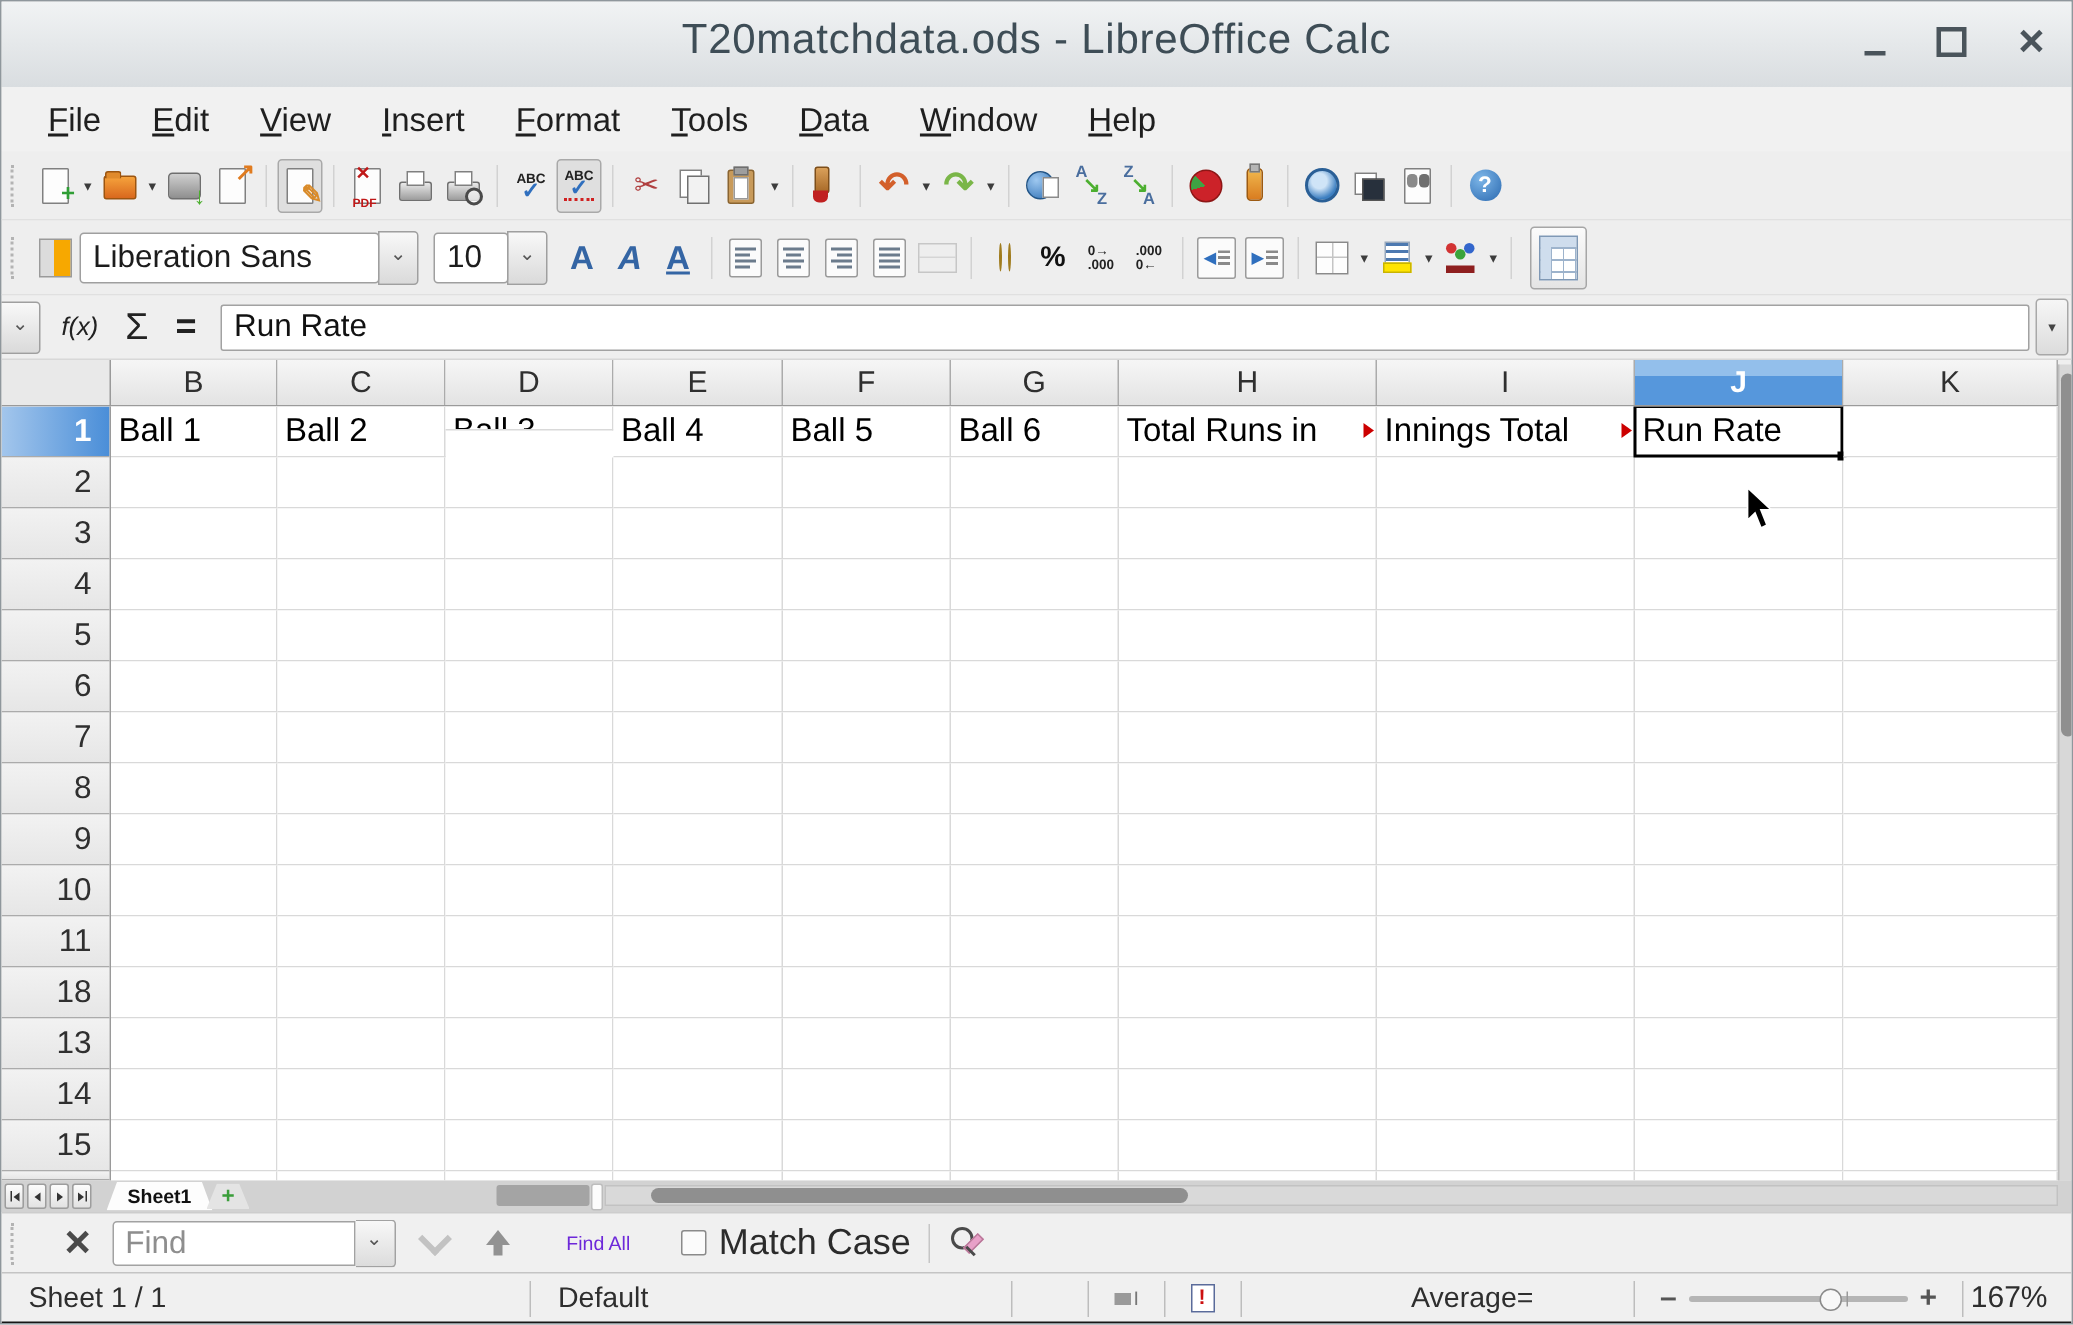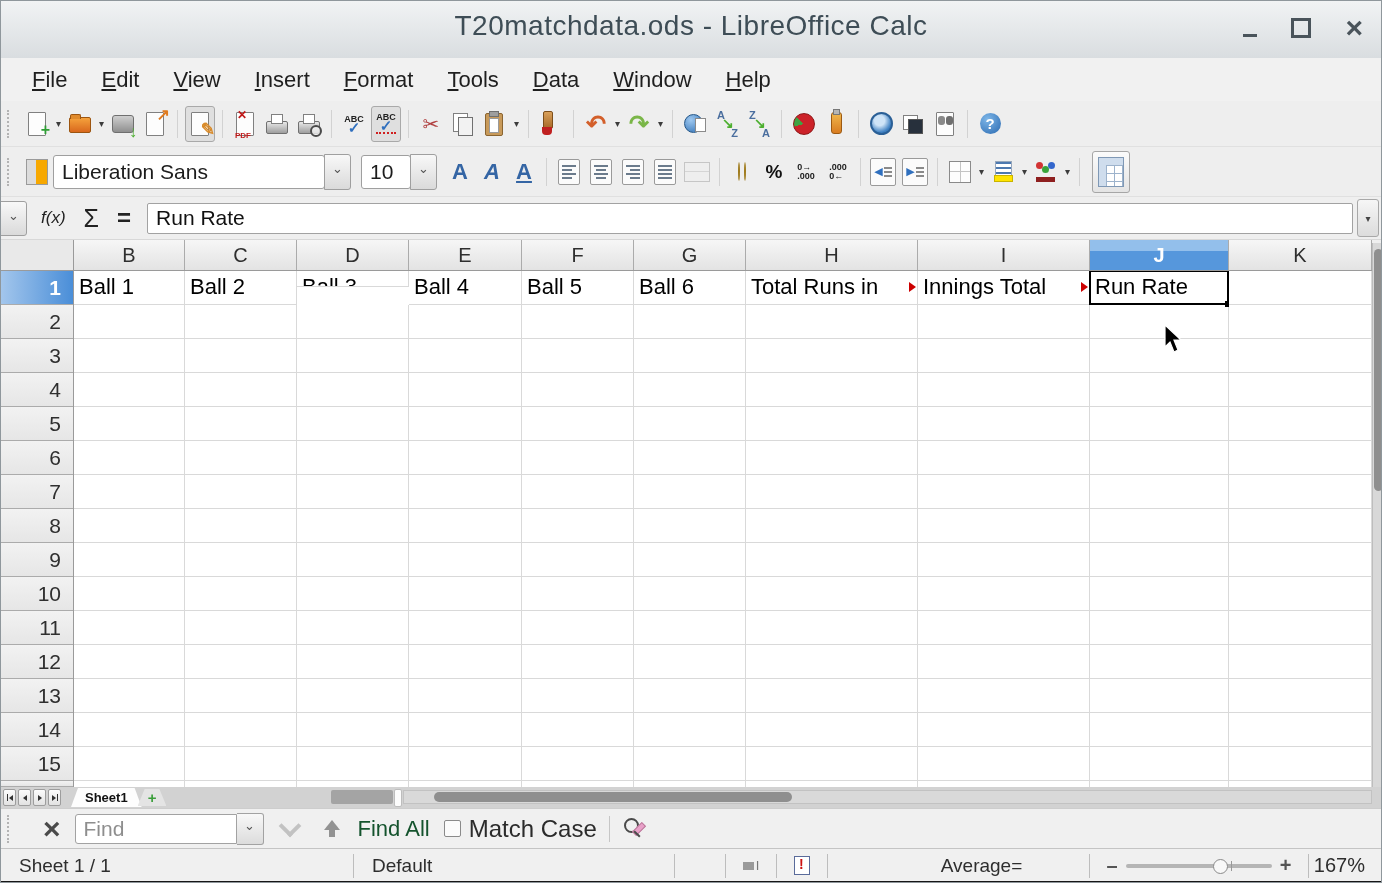--- a/index.html
+++ b/index.html
@@ -194,21 +194,21 @@
   .find-input::placeholder{color:#8e8e8e;}
   .find-dd{width:26px;height:30px;background:linear-gradient(#f8f8f8,#dcdcdc);border:1px solid #a2a2a2;
     border-left:none;border-radius:0 3px 3px 0;display:flex;align-items:center;justify-content:center;}
   .find-dd::after{content:"⌄";font-size:13px;color:#555;margin-top:-6px;}
   .chev-dn{width:12px;height:12px;border-right:4px solid #c2c2c2;border-bottom:4px solid #c2c2c2;
     transform:rotate(45deg);margin:0 12px 6px 18px;}
   .arrow-up{position:relative;width:16px;height:18px;margin:0 14px;}
   .arrow-up::before{content:"";position:absolute;left:0;top:0;width:0;height:0;
     border-bottom:10px solid #929292;border-left:8px solid transparent;border-right:8px solid transparent;}
   .arrow-up::after{content:"";position:absolute;left:5px;top:9px;width:6px;height:8px;background:#929292;}
-  .findall{font-size:22px;color:#14532d;margin:0 4px;}
+  .findall{font-size:13px;color:#6d28d9;margin:0 24px;}
   .cbox{width:15px;height:15px;background:#fbfbfb;border:1px solid #8a8a8a;border-radius:2px;margin:0 8px 0 10px;}
   .matchcase{font-size:24px;color:#2b2b2b;}
   .fbar-sep{width:1px;height:26px;background:#c6c6c6;margin:0 12px;}
   .fr-ic{position:relative;width:26px;height:26px;}
   .fr-ic::before{content:"";position:absolute;left:2px;top:2px;width:11px;height:11px;border:2px solid #4a4a4a;border-radius:50%;}
   .fr-ic::after{content:"";position:absolute;left:14px;top:14px;width:2px;height:8px;background:#4a4a4a;transform:rotate(-45deg);}
   .fr-pencil{position:absolute;left:14px;top:6px;width:4px;height:12px;background:#e8a0c8;border:1px solid #b87898;
     transform:rotate(45deg);}
   
   .statusbar{position:absolute;left:0;top:847px;width:100%;height:34px;background:#f0f0f0;
@@ -390,21 +390,21 @@
   <span class="tbtn">
       <span class="help">?</span>
     </span>
 </div>
 
 <div class="toolbar tb-fmt">
   <span class="grip"></span>
   <span class="tbtn">
       <span class="styles-ic"></span>
     </span>
-  <span class="combo" style="width:272px">Liberation Sans</span>
+  <span class="combo" style="width:200px">Liberation Sans</span>
   <span class="combo-dd"></span>
   <span class="combo" style="width:50px;margin-left:10px">10</span>
   <span class="combo-dd"></span>
   <span class="tbtn" style="margin-left:8px">
       <span class="fA" style="font-weight:bold">A</span>
     </span>
   <span class="tbtn">
       <span class="fA" style="font-style:italic;font-weight:bold">A</span>
     </span>
   <span class="tbtn">
@@ -522,21 +522,21 @@
     <div class="rowhead" style="top: 34px; height: 34px;">2</div>
     <div class="rowhead" style="top: 68px; height: 34px;">3</div>
     <div class="rowhead" style="top: 102px; height: 34px;">4</div>
     <div class="rowhead" style="top: 136px; height: 34px;">5</div>
     <div class="rowhead" style="top: 170px; height: 34px;">6</div>
     <div class="rowhead" style="top: 204px; height: 34px;">7</div>
     <div class="rowhead" style="top: 238px; height: 34px;">8</div>
     <div class="rowhead" style="top: 272px; height: 34px;">9</div>
     <div class="rowhead" style="top: 306px; height: 34px;">10</div>
     <div class="rowhead" style="top: 340px; height: 34px;">11</div>
-    <div class="rowhead" style="top: 374px; height: 34px;">12</div>
+    <div class="rowhead" style="top: 374px; height: 34px;">18</div>
     <div class="rowhead" style="top: 408px; height: 34px;">13</div>
     <div class="rowhead" style="top: 442px; height: 34px;">14</div>
     <div class="rowhead" style="top: 476px; height: 34px;">15</div>
     <div class="rowhead" style="top: 510px; height: 6px;"></div>
   </div>
 <div class="cells" id="cells">
     <div class="cell" style="left: 0px; top: 0px; width: 111px; height: 34px;">
       <span class="celltext">Ball 1</span>
     </div>
     <div class="cell" style="left: 0px; top: 34px; width: 111px; height: 34px;"></div>

